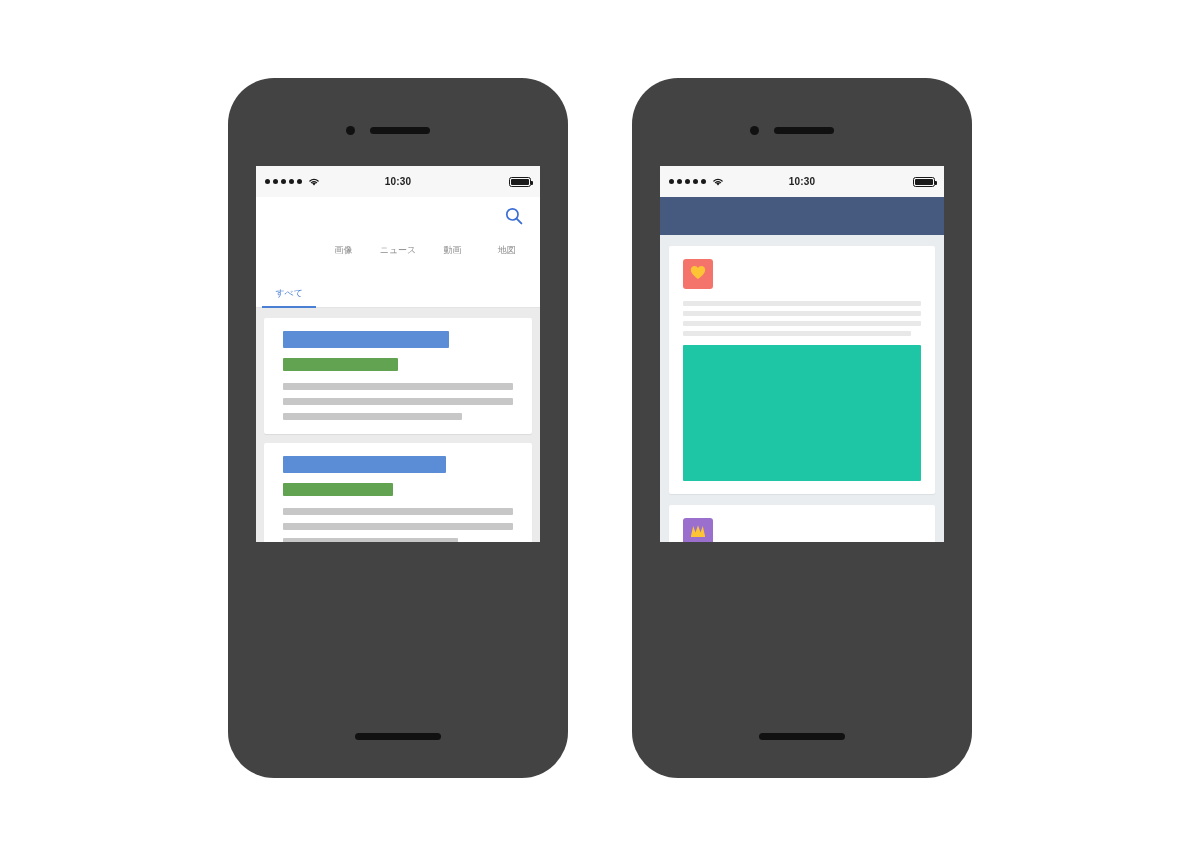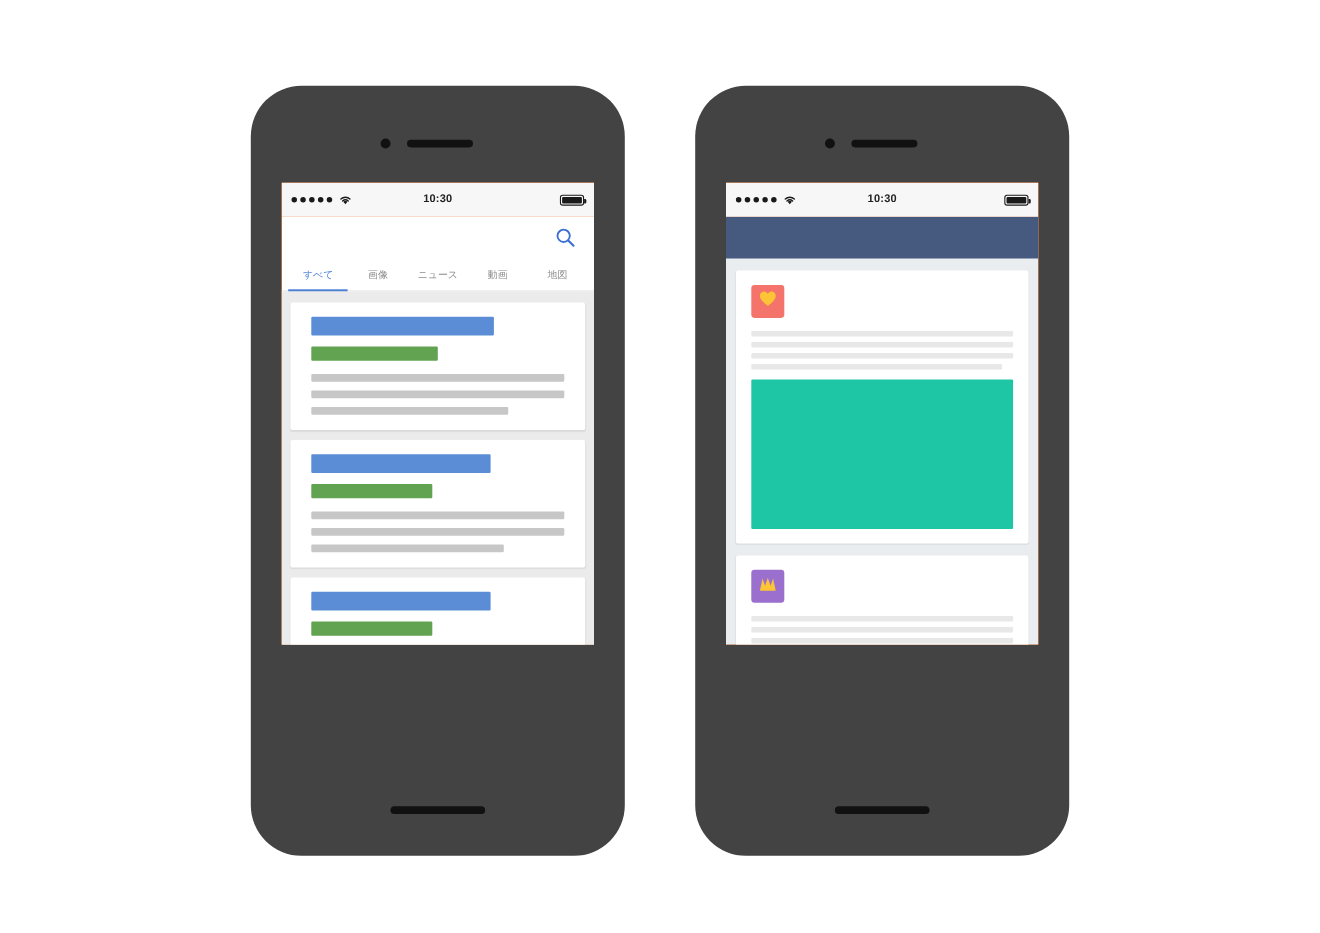--- a/index.html
+++ b/index.html
@@ -58,22 +58,22 @@
     background: #111111;
     bottom: 38px;
     left: 127px;
   }
 
   .screen {
     position: absolute;
     left: 28px;
     top: 88px;
     width: 284px;
-    height: 420px;
-    background: #f97316;
+    height: 376px;
+    background: #b91c1c;
     overflow: hidden;
   }
 
   
   .statusbar {
     height: 31px;
     background: #f7f7f7;
     display: flex;
     align-items: center;
     padding: 0 9px;
@@ -176,20 +176,21 @@
     color: #8c8c8c;
     padding: 7px 0 6px 0;
     font-family: "DejaVu Sans", sans-serif;
     border-bottom: 2px solid transparent;
     margin-bottom: -1px;
     white-space: nowrap;
   }
   .tab.active {
     color: #4a7fd4;
     border-bottom-color: #4a7fd4;
+    margin-top: 43px;
   }
 
   .results {
     flex: 1;
     background: #ebebeb;
     padding-top: 10px;
     overflow: hidden;
   }
   .result-card {
     background: #ffffff;

